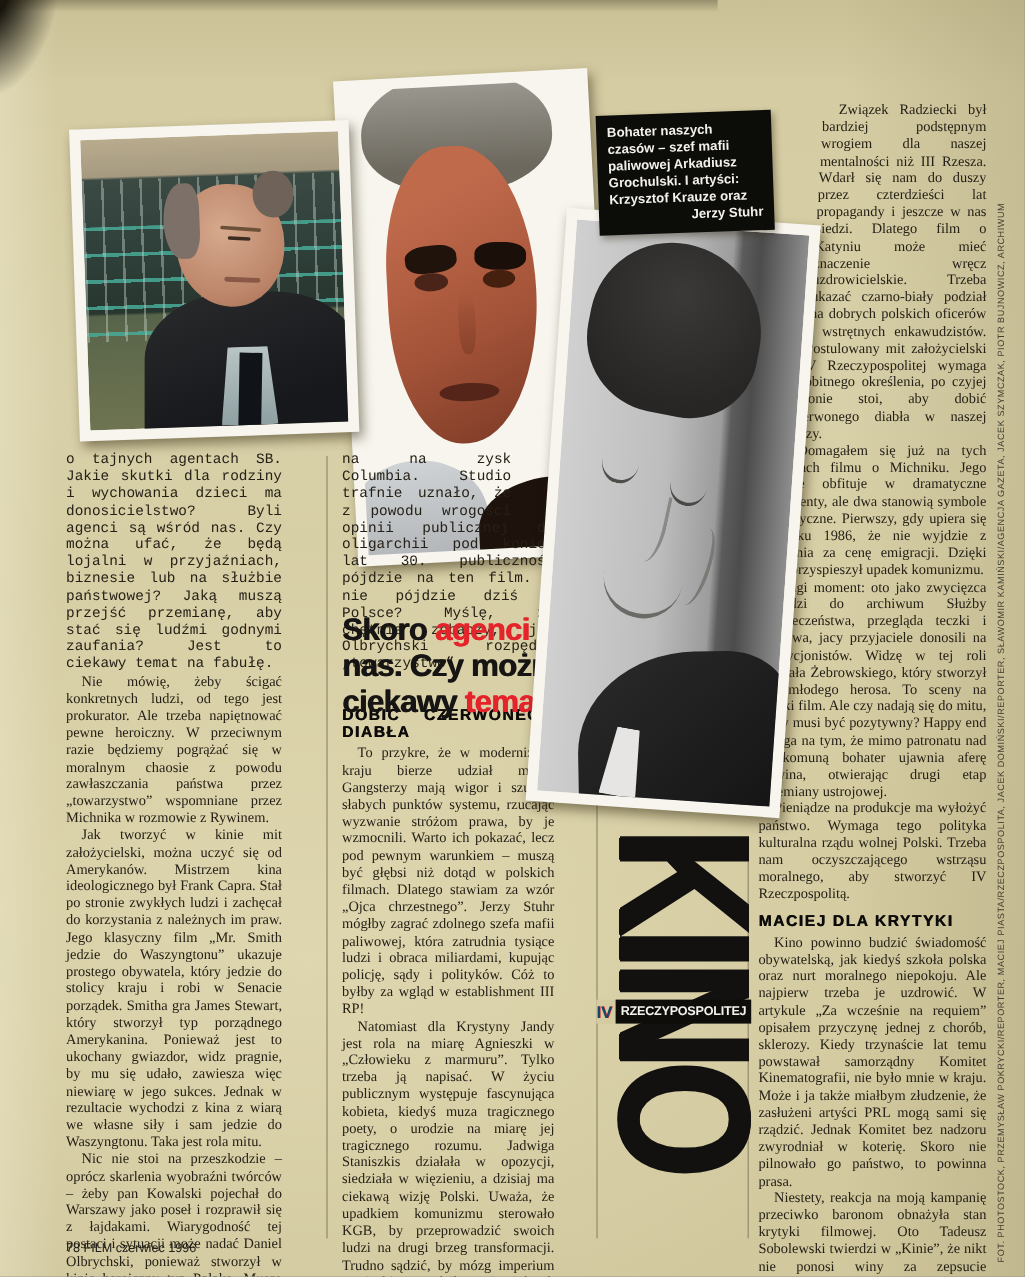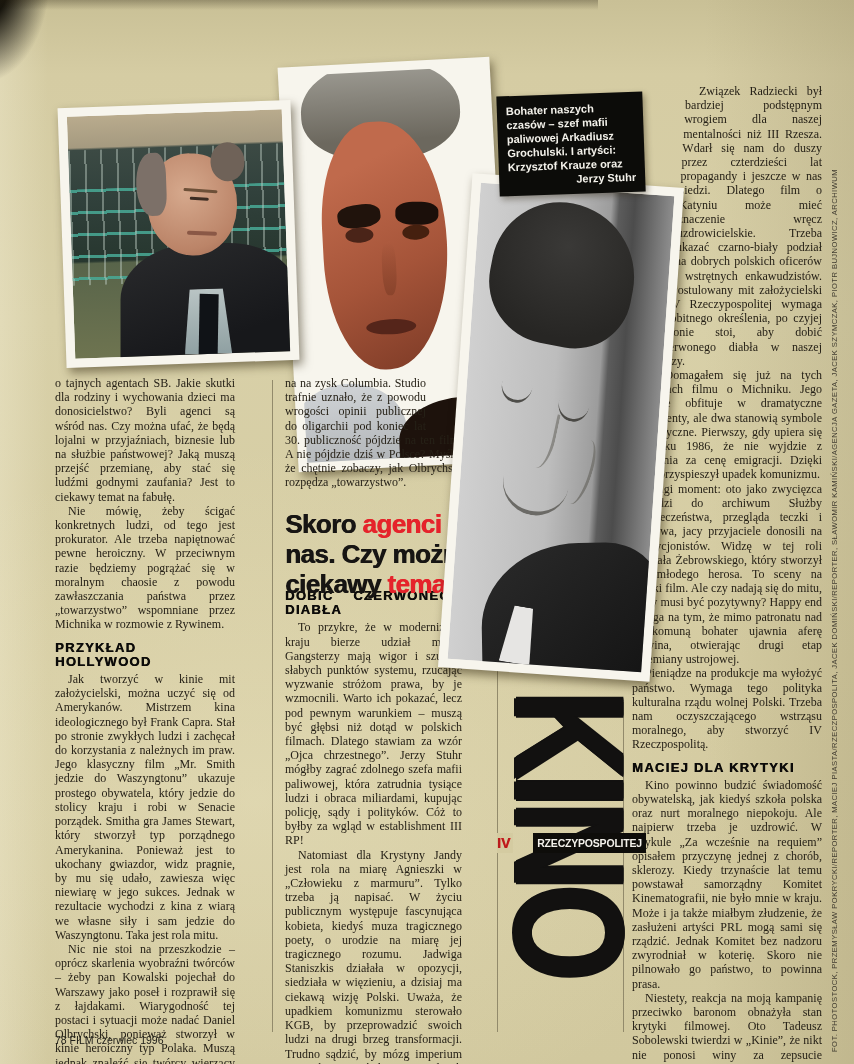--- a/index.html
+++ b/index.html
@@ -68,21 +68,21 @@
 
   
   .caption{position:absolute;left:498px;top:94px;width:128px;background:#0c0c09;color:#f3f1ea;
     font-family:"Liberation Sans","DejaVu Sans",sans-serif;font-weight:700;font-size:11px;line-height:14px;
     padding:8px 9px;transform:rotate(-2deg);z-index:6;box-shadow:2px 3px 6px rgba(40,30,10,0.4);}
   .caption .last{display:block;text-align:right;}
 
   
   .col{position:absolute;font-size:12px;line-height:14.2px;text-align:justify;z-index:3;}
   .para{margin:0;text-indent:13px;}
-  .para.noind{text-indent:0;}
+  .para.noind{text-indent:0;font-family:Liberation Mono, monospace;}
   .sec-head{margin:9px 0 3px 0;font-family:"Liberation Sans","DejaVu Sans",sans-serif;
     font-size:13px;font-weight:700;letter-spacing:1.3px;color:#0c0b09;text-indent:0;
     text-shadow:0.5px 0 0 #0c0b09;}
   .col1{left:55px;top:376px;width:180px;}
   .col2top{left:285px;top:376px;width:177px;}
   .col2low{left:285px;top:589px;width:177px;}
   .col3{left:632px;top:84px;width:190px;}
   .wrap3{float:left;width:54px;height:288px;margin-top:68px;
     shape-outside:polygon(0 0,100% 0,78% 52%,6% 100%,0 100%);}
   .wrap2{float:right;width:36px;height:45px;}
@@ -95,24 +95,24 @@
   .headline .red{color:#e5232b;text-shadow:0.7px 0 0 #e5232b;}
 
   
   .kino-word{position:absolute;left:648px;top:690px;width:340px;z-index:4;
     transform:rotate(90deg) scaleY(1.25);transform-origin:0 0;
     font-family:"Liberation Sans","DejaVu Sans",sans-serif;font-weight:700;
     font-size:125px;line-height:1;letter-spacing:-7px;color:#121110;
     text-shadow:1.5px 0 0 #121110,-1.5px 0 0 #121110,0 1px 0 #121110;}
   .kino-band{position:absolute;left:497px;top:833px;z-index:6;display:flex;align-items:stretch;
     font-family:"Liberation Sans","DejaVu Sans",sans-serif;font-weight:700;}
-  .kino-iv{color:#b91c1c;font-size:14px;line-height:20px;padding:0 3px 0 0;background:#d4cba1;
+  .kino-iv{color:#0c4a6e;font-size:14px;line-height:20px;padding:0 3px 0 0;background:#d4cba1;
     text-shadow:0.5px 0 0 #e5232b;text-align:center;}
   .kino-rz{background:#0e0d0a;color:#f4f2ec;font-size:10.5px;line-height:20px;
-    padding:0 4px;letter-spacing:-0.2px;white-space:nowrap;margin-left:20px;}
+    padding:0 4px;letter-spacing:-0.2px;white-space:nowrap;}
 
   
   .credits{position:absolute;left:830px;top:1052px;width:850px;z-index:8;
     transform:rotate(-90deg);transform-origin:0 0;
     font-family:"Liberation Sans","DejaVu Sans",sans-serif;font-size:7.6px;
     letter-spacing:0.45px;color:#413c30;white-space:nowrap;}
   .footer{position:absolute;left:55px;top:1034px;z-index:3;
     font-family:"Liberation Sans","DejaVu Sans",sans-serif;font-size:10.5px;color:#21201a;}
 </style>
 </head>
@@ -177,21 +177,20 @@
   </div>
 
   <div class="caption">
     <span>Bohater naszych czasów – szef mafii paliwowej Arkadiusz Grochulski. I artyści: Krzysztof Krauze oraz</span>
     <span class="last">Jerzy Stuhr</span>
   </div>
 
   <div class="col col1">
     <p class="para noind">o tajnych agentach SB. Jakie skutki dla rodziny i wychowania dzieci ma donosicielstwo? Byli agenci są wśród nas. Czy można ufać, że będą lojalni w przyjaźniach, biznesie lub na służbie państwowej? Jaką muszą przejść przemianę, aby stać się ludźmi godnymi zaufania? Jest to ciekawy temat na fabułę.</p>
     <p class="para">Nie mówię, żeby ścigać konkretnych ludzi, od tego jest prokurator. Ale trzeba napiętnować pewne heroiczny. W przeciwnym razie będziemy pogrążać się w moralnym chaosie z powodu zawłaszczania państwa przez „towarzystwo” wspomniane przez Michnika w rozmowie z Rywinem.</p>
-    <h3 class="sec-head">PRZYKŁAD HOLLYWOOD</h3>
     <p class="para">Jak tworzyć w kinie mit założycielski, można uczyć się od Amerykanów. Mistrzem kina ideologicznego był Frank Capra. Stał po stronie zwykłych ludzi i zachęcał do korzystania z należnych im praw. Jego klasyczny film „Mr. Smith jedzie do Waszyngtonu” ukazuje prostego obywatela, który jedzie do stolicy kraju i robi w Senacie porządek. Smitha gra James Stewart, który stworzył typ porządnego Amerykanina. Ponieważ jest to ukochany gwiazdor, widz pragnie, by mu się udało, zawiesza więc niewiarę w jego sukces. Jednak w rezultacie wychodzi z kina z wiarą we własne siły i sam jedzie do Waszyngtonu. Taka jest rola mitu.</p>
     <p class="para">Nic nie stoi na przeszkodzie – oprócz skarlenia wyobraźni twórców – żeby pan Kowalski pojechał do Warszawy jako poseł i rozprawił się z łajdakami. Wiarygodność tej postaci i sytuacji może nadać Daniel Olbrychski, ponieważ stworzył w kinie heroiczny typ Polaka. Muszą jednak znaleźć się twórcy wierzący w demokrację.</p>
 
   </div>
 
   <div class="col col2top">
     <div class="wrap2"></div>
     <p class="para noind">na na zysk Columbia. Studio trafnie uznało, że z powodu wrogości opinii publicznej do oligarchii pod koniec lat 30. publiczność pójdzie na ten film. A nie pójdzie dziś w Polsce? Myślę, że chętnie zobaczy, jak Olbrychski rozpędza „towarzystwo”.</p>
   </div>
 

